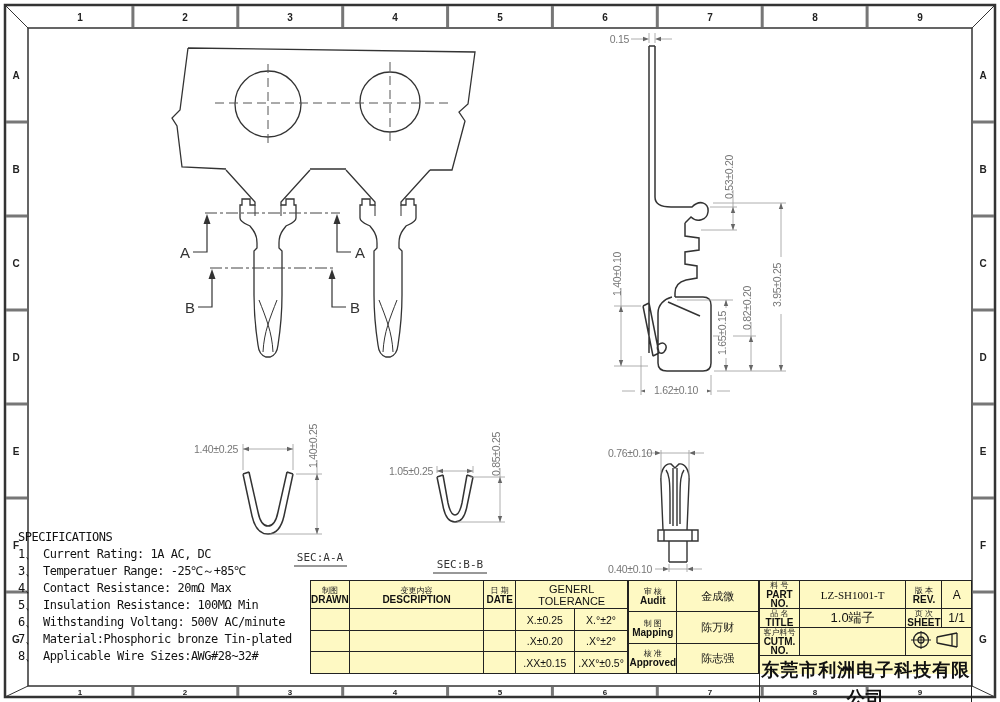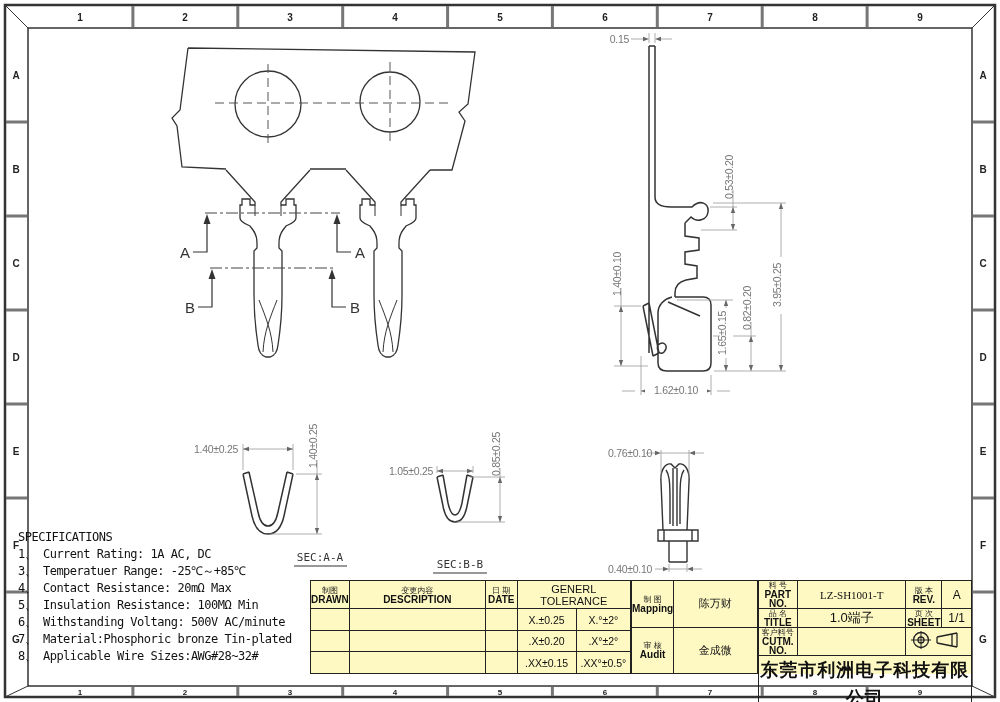--- a/index.html
+++ b/index.html
@@ -292,31 +292,38 @@
   <table>
     <colgroup>
           <col style="width:38px">
           <col style="width:30px">
           <col style="width:26px">
           <col style="width:30px">
         </colgroup>
     <tbody>
           <tr style="height:24px">
       <td>
+              <div class="zh">审 核</div>
+              <div class="en">Audit</div>
+            </td>
+      <td colspan="3" class="name">金成微</td>
+    </tr>
+    <tr style="height:24px">
+      <td>
               <div class="zh">制 图</div>
               <div class="en">Mapping</div>
             </td>
       <td colspan="3" class="name">陈万财</td>
     </tr>
-    <tr style="height:24px">
-      <td>
-              <div class="zh">审 核</div>
-              <div class="en">Audit</div>
-            </td>
-      <td colspan="3" class="name">金成微</td>
+    <tr style="height:23px">
+      <td>
+              <div class="zh">核 准</div>
+              <div class="en">Approved</div>
+            </td>
+      <td colspan="3" class="name">陈志强</td>
     </tr>
   </tbody>
       </table>
 
   <table>
     <colgroup>
           <col style="width:40px">
           <col style="width:112px">
           <col style="width:36px">
           <col style="width:30px">

